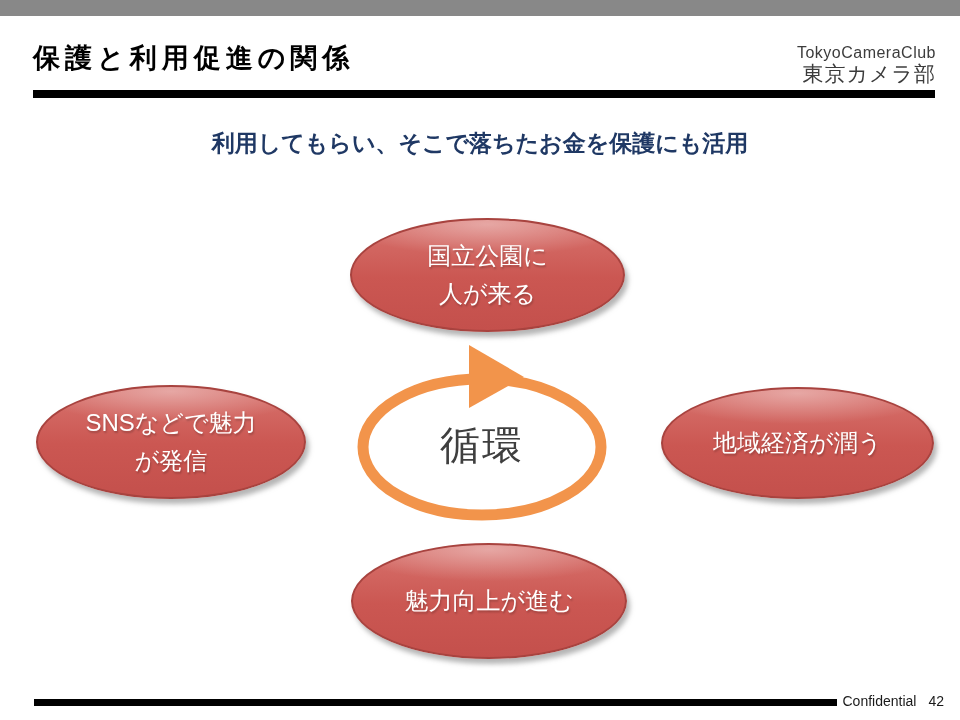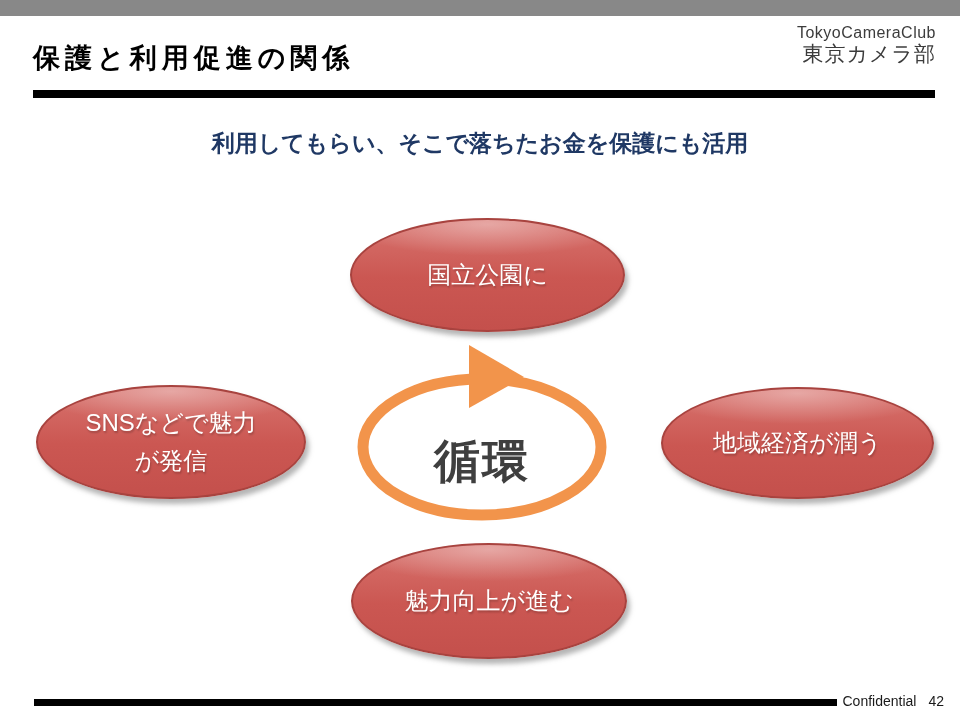--- a/index.html
+++ b/index.html
@@ -5,21 +5,21 @@
   html,body{margin:0;padding:0;background:#888;}
   .slide{
     position:relative;width:960px;height:720px;background:#ffffff;overflow:hidden;
     font-family:"Liberation Sans","DejaVu Sans",sans-serif;margin:16px auto;
   }
   
   .slide-title{
     position:absolute;left:33px;top:24px;font-size:27px;font-weight:bold;
     letter-spacing:5px;color:var(--title,#000);white-space:nowrap;
   }
-  .logo{position:absolute;right:24px;top:8px;text-align:right;color:#3c3c3c;line-height:1.1;}
+  .logo{position:absolute;right:24px;top:28px;text-align:right;color:#3c3c3c;line-height:1.1;}
   .logo-en{font-size:16px;letter-spacing:0.5px;}
   .logo-jp{font-size:21px;letter-spacing:1px;text-align:right;}
   .rule-top{position:absolute;left:33px;top:74px;width:902px;height:8px;background:var(--rule,#000);}
   
   .subtitle{
     position:absolute;left:50%;top:112px;transform:translateX(-50%);
     font-size:23px;font-weight:bold;color:var(--subtitle,#1F3864);white-space:nowrap;text-align:right;
   }
   
   .node{
@@ -38,22 +38,22 @@
   }
   .node-top{left:350px;top:202px;width:275px;height:114px;}
   .node-left{left:36px;top:369px;width:270px;height:114px;}
   .node-right{left:661px;top:371px;width:273px;height:112px;}
   .node-bottom{left:351px;top:527px;width:276px;height:116px;}
   
   .cycle-svg{position:absolute;left:0;top:0;pointer-events:none;}
   .ring{fill:none;stroke:var(--ring-orange,#F2944B);stroke-width:11px;}
   .arrow{fill:var(--ring-orange,#F2944B);}
   .center-label{
-    position:absolute;left:482px;top:446px;transform:translate(-50%,-50%);
-    font-size:46px;font-weight:bold;color:var(--center-text,#3F3F3F);
+    position:absolute;left:482px;top:429px;transform:translate(-50%,-50%);
+    font-size:40px;font-weight:normal;color:var(--center-text,#3F3F3F);
     letter-spacing:2px;white-space:nowrap;
   }
   
   .rule-bottom{position:absolute;left:34px;top:683px;width:803px;height:7px;background:var(--rule,#000);}
   .footer-text{
     position:absolute;right:16px;top:677px;font-size:14px;color:var(--footer-text,#1a1a1a);
     white-space:nowrap;
   }
   .footer-text .page{margin-left:12px;}
 </style>
@@ -75,20 +75,21 @@
 
   <svg class="cycle-svg" width="960" height="720" viewBox="0 0 960 720">
     <ellipse class="ring" cx="482" cy="431" rx="119" ry="68"></ellipse>
     <polygon class="arrow" points="469,329 524,361 469,392"></polygon>
   </svg>
 
   <div class="center-label">循環</div>
 
   <div class="node node-top">
     <span>国立公園に</span>
+    <span>人が来る</span>
   </div>
 
   <div class="node node-left">
     <span>SNSなどで魅力</span>
     <span>が発信</span>
   </div>
 
   <div class="node node-right">
     <span>地域経済が潤う</span>
   </div>

